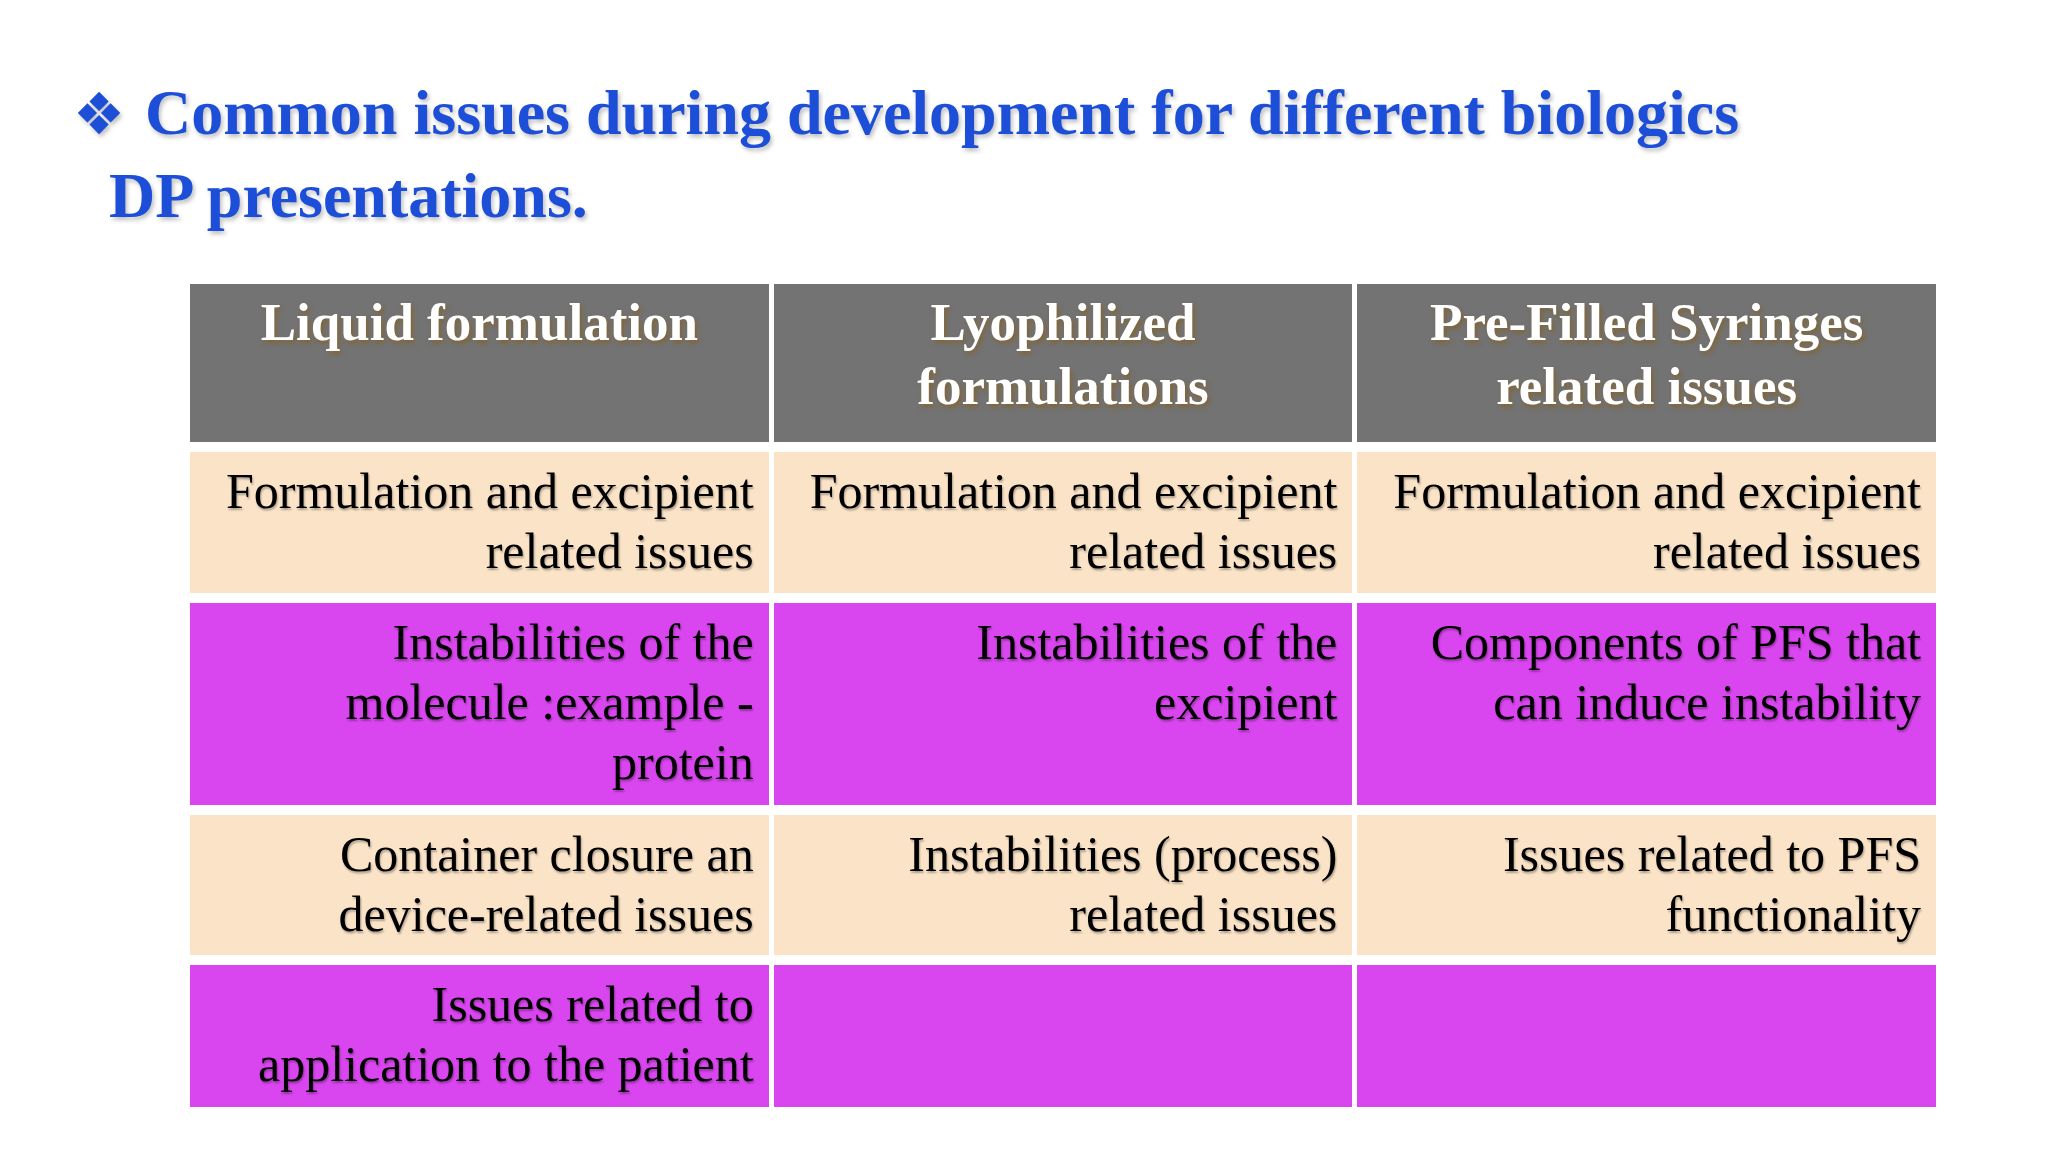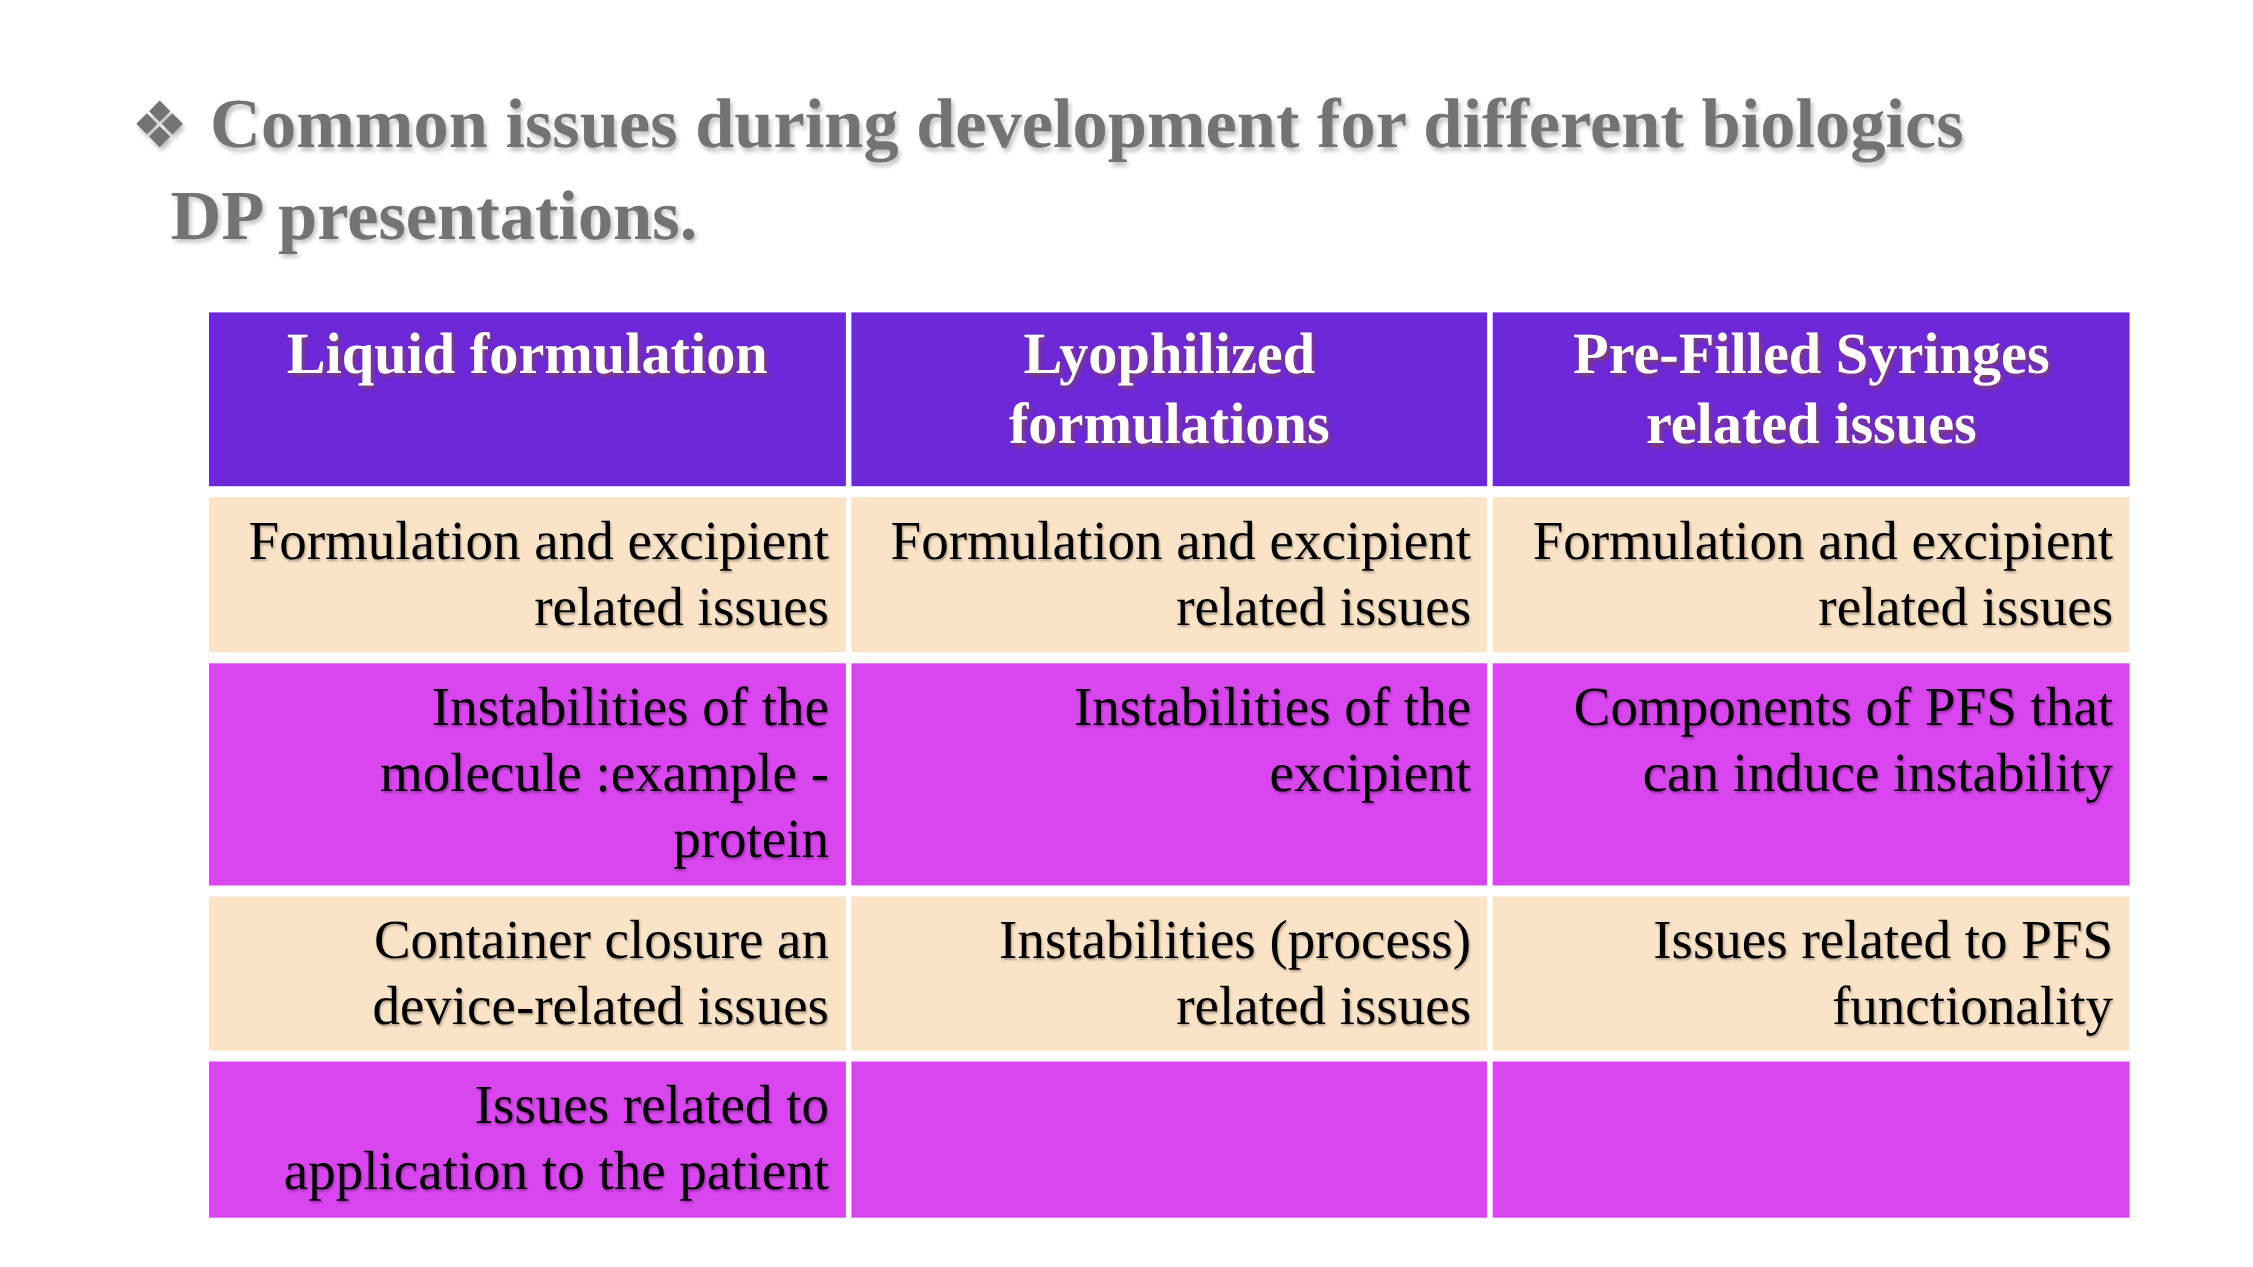--- a/index.html
+++ b/index.html
@@ -12,25 +12,25 @@
     overflow: hidden;
     font-family: "Liberation Serif", "DejaVu Serif", serif;
     color: #000000;
   }
 
   
   .title {
     position: absolute;
     left: 0;
     top: 72px;
-    padding-left: 119px;
+    padding-left: 73px;
     font-weight: bold;
     font-size: 64px;
     line-height: 81px;
-    color: #737373;
+    color: #1d4ed8;
     text-shadow: 2px 3px 4px rgba(0,0,0,0.25);
   }
   .title .bullet {
     font-family: "DejaVu Sans", sans-serif;
     margin-right: 20px;
     font-size: 58px;
   }
   .title .line2 { padding-left: 36px; }
 
   
@@ -38,21 +38,21 @@
     position: absolute;
     left: 190px;
     top: 284px;
     width: 1746px;
     display: grid;
     grid-template-columns: 1fr 1fr 1fr;
     grid-template-rows: 158px 141px 202px 140px 142px;
     gap: 10px 5px;
   }
   .th {
-    background: #6d28d9;
+    background: #737373;
     color: #FFFFFF;
     font-weight: bold;
     font-size: 53px;
     line-height: 64px;
     text-align: center;
     padding: 6px 12px 0 12px;
     text-shadow: 2px 3px 4px rgba(140,90,0,0.55);
   }
   .td {
     font-size: 50px;

